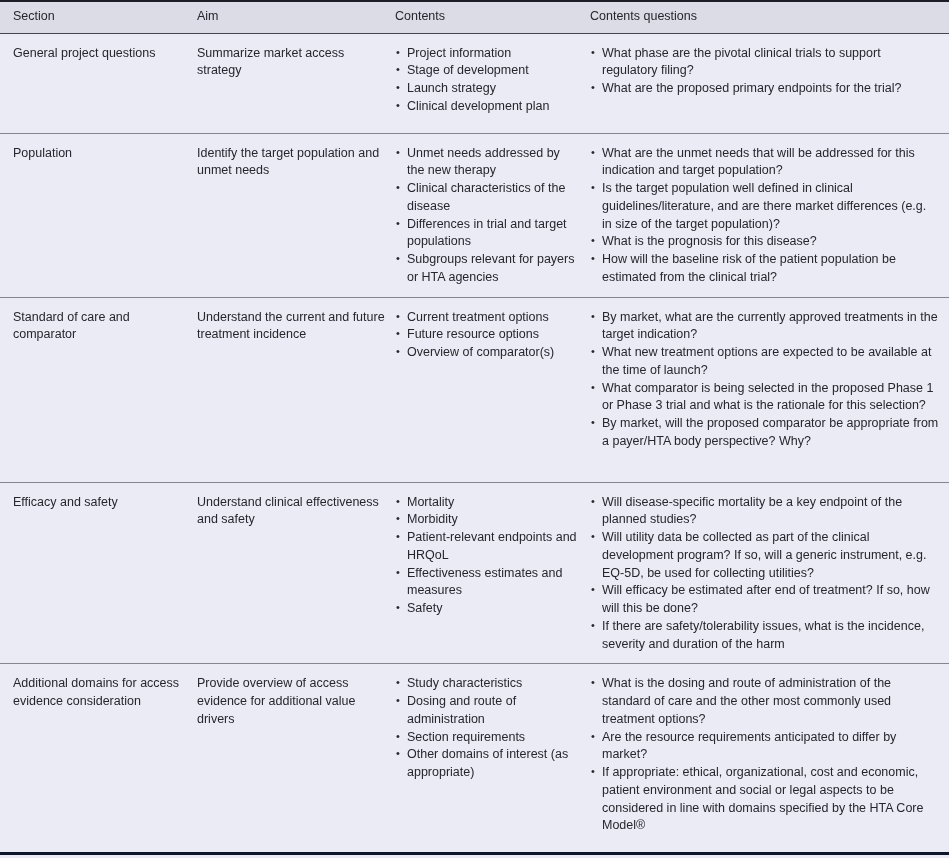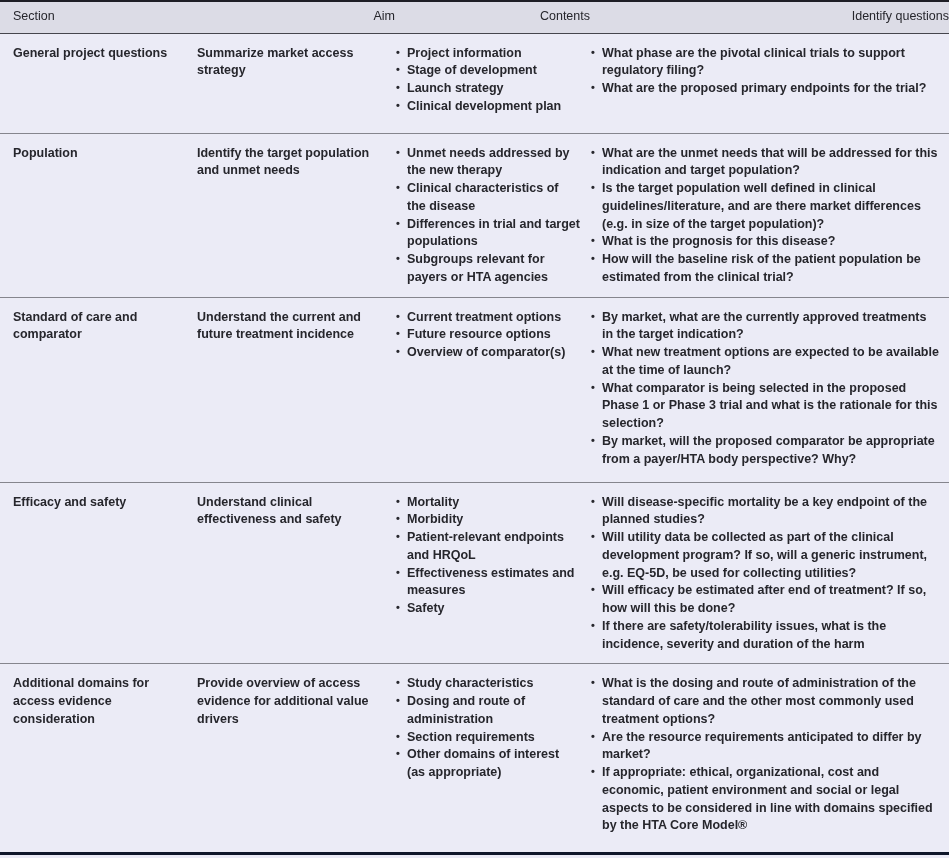--- a/index.html
+++ b/index.html
@@ -28,36 +28,35 @@
   thead tr {
     height: 32px;
     background: #dcdce6;
   }
   thead th {
     font-weight: normal;
     font-size: 12.5px;
     padding: 0;
     vertical-align: middle;
     border-bottom: 1px solid #45454d;
-    text-align: right;
+    text-align: left;
   }
   thead th.col-section {
     text-align: left;
     padding-left: 13px;
   }
   tbody tr {
     vertical-align: top;
   }
   tbody tr + tr td {
     border-top: 1px solid #85858d;
   }
   tbody td {
     padding: 11px 10px 10px 0;
     vertical-align: top;
-    font-weight: bold;
   }
   td.col-section { padding-left: 13px; }
   td.col-aim     { padding-left: 0; }
   td.col-contents{ padding-left: 0; }
   td.col-questions{ }
   ul.bullet-list {
     margin: 0;
     padding: 0;
     list-style: none;
   }
@@ -83,21 +82,21 @@
       <col style="width:197px">
       <col style="width:198px">
       <col style="width:195px">
       <col style="width:359px">
     </colgroup>
     <thead>
       <tr>
         <th class="col-section">Section</th>
         <th>Aim</th>
         <th>Contents</th>
-        <th>Identify questions</th>
+        <th>Contents questions</th>
       </tr>
     </thead>
     <tbody>
         <tr style="height: 100px;">
           <td class="col-section">General project questions</td>
           <td class="col-aim">Summarize market access strategy</td>
           <td class="col-contents">
             <ul class="bullet-list">
               <li>Project information</li>
               <li>Stage of development</li>

